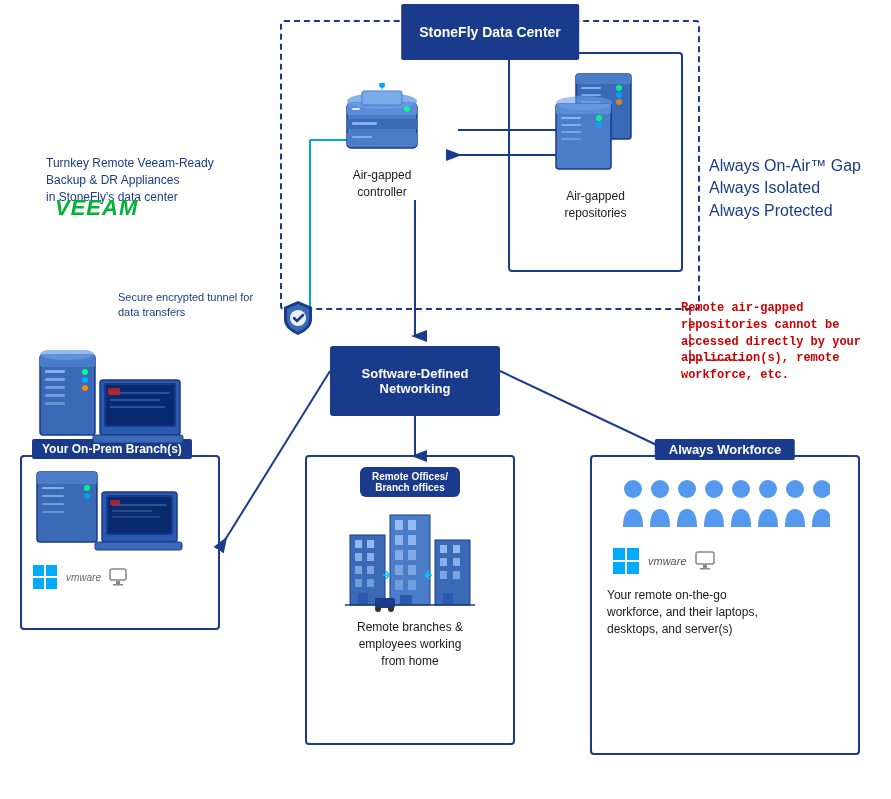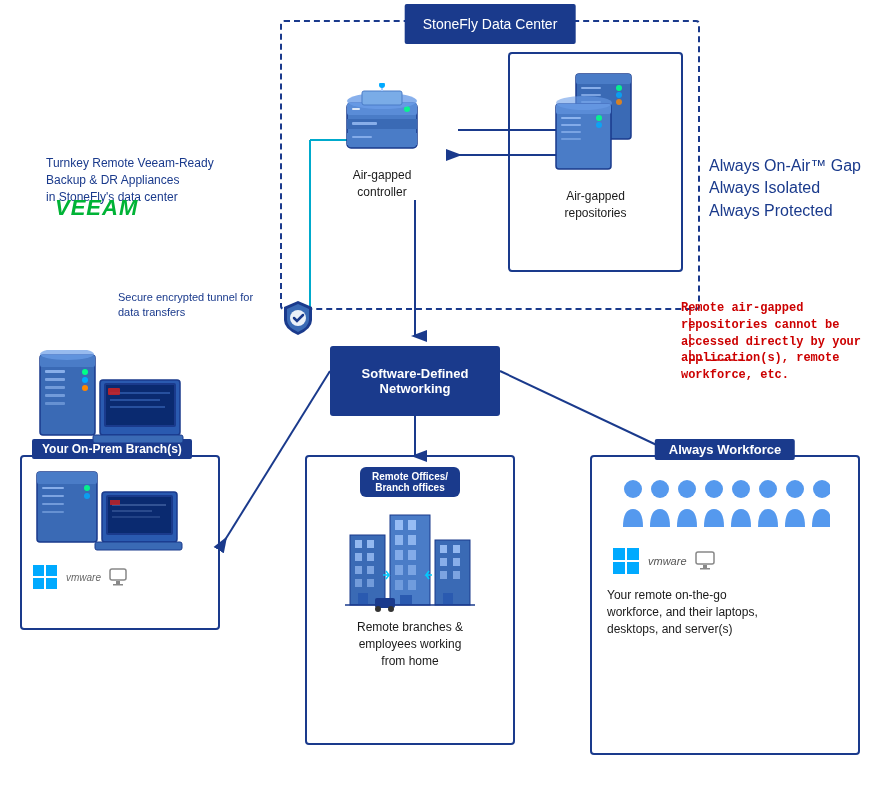--- a/index.html
+++ b/index.html
@@ -29,23 +29,23 @@
       border-radius: 4px;
     }
 
     .stonefly-dc-label {
       position: absolute;
       top: -18px;
       left: 50%;
       transform: translateX(-50%);
       background: #1a3a8c;
       color: white;
-      padding: 12px 18px;
+      padding: 20px 18px;
       font-size: 14px;
-      font-weight: normal;
+      font-weight: bold;
       white-space: nowrap;
       border-radius: 2px;
     }
 
     
     .airgapped-repo-box {
       position: absolute;
       top: 30px;
       right: 15px;
       width: 175px;

